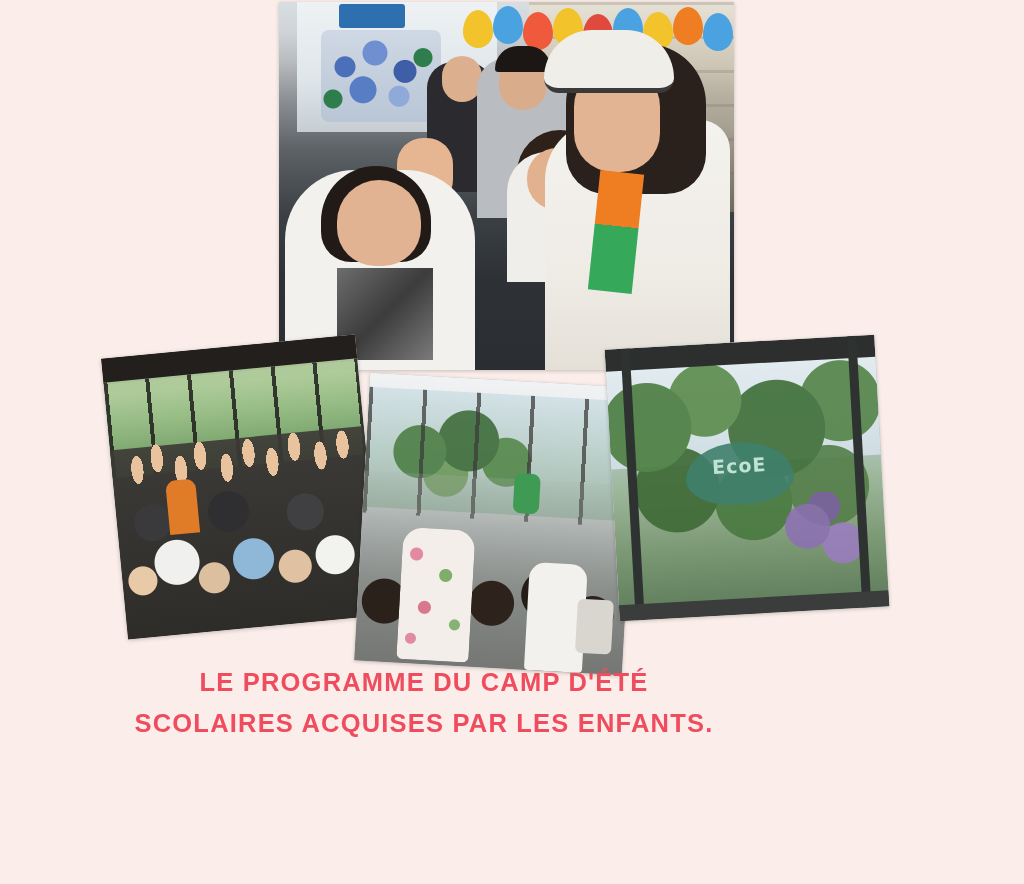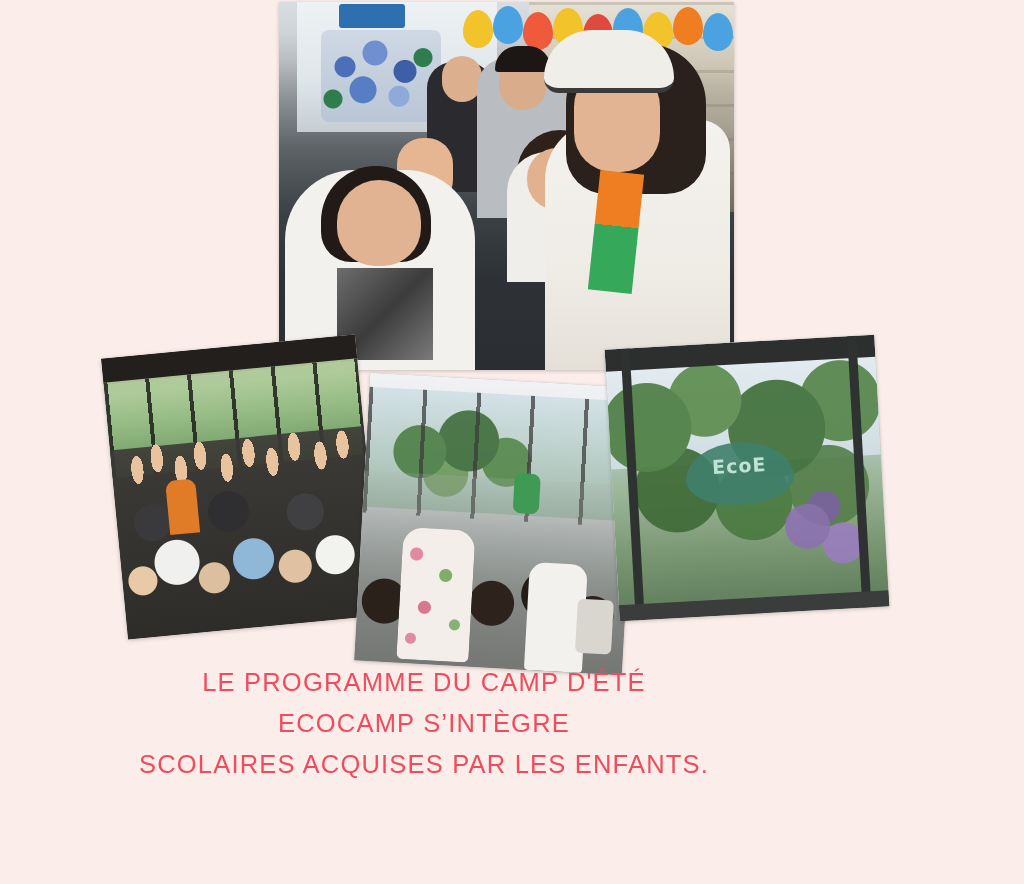--- a/index.html
+++ b/index.html
@@ -394,21 +394,21 @@
 
   
   #caption {
     position: absolute;
     left: 0;
     top: 662px;
     width: 848px;
     text-align: center;
     color: #ef4c5e;
     font-family: "Liberation Sans", sans-serif;
-    font-weight: normal;
+    font-weight: bold;
     font-size: 25.5px;
     letter-spacing: 1.2px;
     line-height: 41px;
     text-transform: uppercase;
   }
   #caption .line { display: block; white-space: nowrap; }
 </style>
 </head>
 <body style="background: rgb(251, 238, 234);">
 
@@ -492,17 +492,16 @@
       <div class="frame-v1"></div>
       <div class="frame-v2"></div>
       <div class="frame-bottom"></div>
       <div class="logo-blob"></div>
       <div class="logo-text">EcoE</div>
     </div>
   </div>
 
   <div id="caption" style="color: rgb(239, 76, 94);">
     <span class="line">LE PROGRAMME DU CAMP D'ÉTÉ</span>
-    <span class="line">ECOCAMP S’INTÈGRE</span>
     <span class="line">SCOLAIRES ACQUISES PAR LES ENFANTS.</span>
   </div>
 
 </div>
 
 </body></html>

